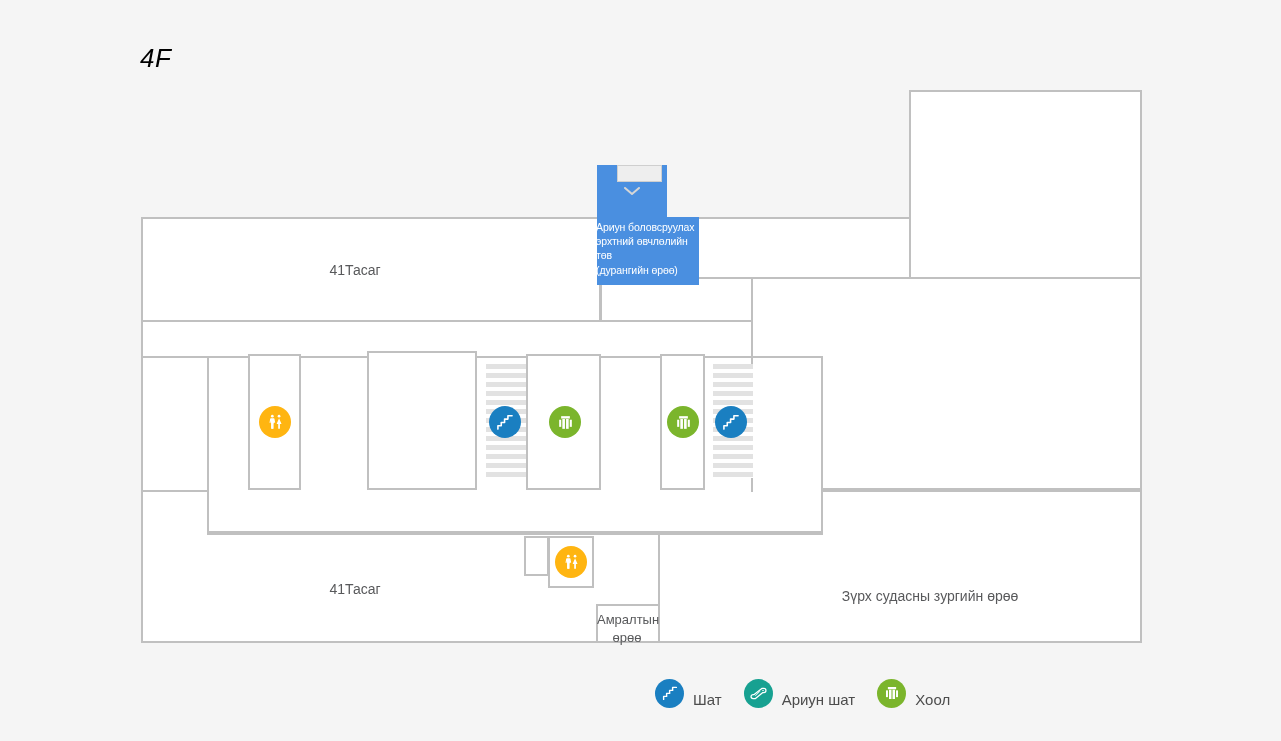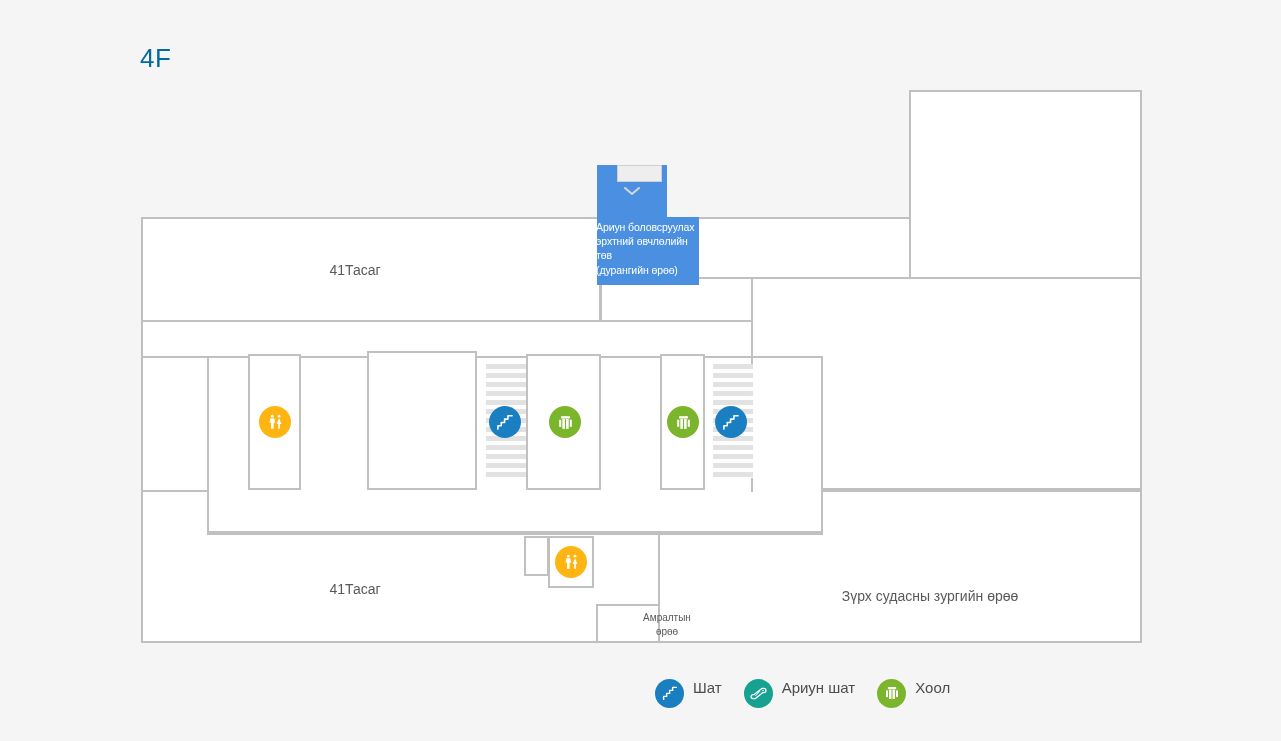--- a/index.html
+++ b/index.html
@@ -23,23 +23,24 @@
     width: 1281px;
     height: 741px;
   }
 
   
   .floor-title {
     position: absolute;
     left: 140px;
     top: 45px;
     font-size: 26px;
-    color: #0369a1;
+    color: #000000;
     letter-spacing: 0.5px;
     line-height: 1;
+    font-style: italic;
   }
 
   
   .room {
     position: absolute;
     background: #ffffff;
     border: 2px solid #c0c0c0;
     box-sizing: border-box;
   }
 
@@ -63,22 +64,21 @@
   .room-label {
     position: absolute;
     font-size: 14px;
     color: #58595b;
     text-align: center;
     line-height: 1.35;
     white-space: pre-line;
     pointer-events: none;
   }
   .room-label.small {
-    font-size: 10px;
-    padding-left: 40px;
+    font-size: 13px;
   }
 
   
   .highlight-room {
     position: absolute;
     background: #4a8fe0;
     box-sizing: border-box;
   }
   .highlight-notch {
     position: absolute;
@@ -117,21 +117,21 @@
     position: absolute;
     left: 655px;
     top: 672px;
     height: 42px;
     display: flex;
     align-items: center;
     gap: 0px;
   }
   .legend-item {
     display: flex;
-    align-items: flex-start;
+    align-items: flex-end;
     margin-right: 22px;
   }
   .legend-icon {
     width: 29px;
     height: 29px;
     border-radius: 50%;
     display: flex;
     align-items: center;
     justify-content: center;
     flex: none;

